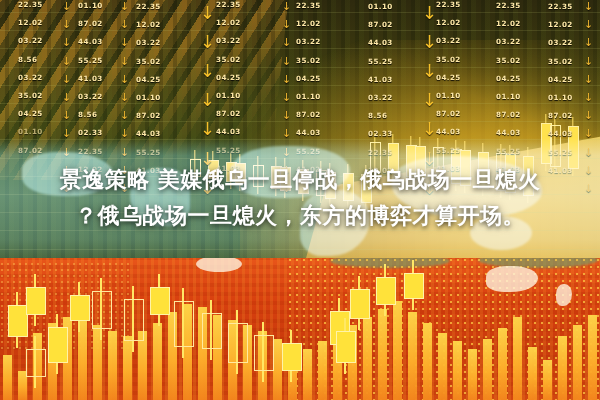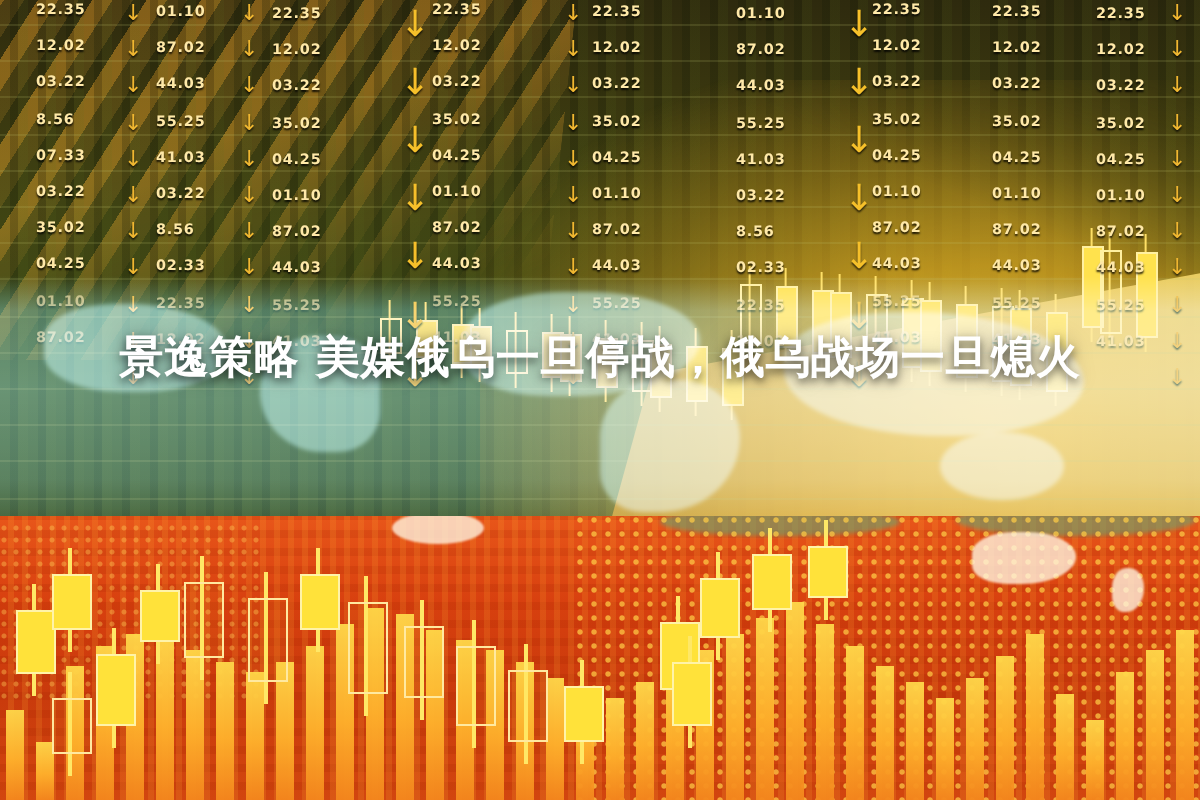--- a/index.html
+++ b/index.html
@@ -260,21 +260,20 @@
           <span class="wick" style="top:0;height:59px"></span>
           <span class="body" style="top:9px;height:41px"></span>
         </div>
       </div>
     <div id="topNums">
         <div class="numcol" style="left: 18px; top: -4px;">
           <div class="n" style="opacity: 1;">22.35</div>
           <div class="n" style="opacity: 1;">12.02</div>
           <div class="n" style="opacity: 1;">03.22</div>
           <div class="n" style="opacity: 1;">8.56</div>
-          <div class="n" style="opacity: 1;">07.33</div>
           <div class="n" style="opacity: 1;">03.22</div>
           <div class="n" style="opacity: 1;">35.02</div>
           <div class="n" style="opacity: 1;">04.25</div>
           <div class="n" style="opacity: 0.62;">01.10</div>
           <div class="n" style="opacity: 0.62;">87.02</div>
         </div>
         <div class="numcol" style="left: 78px; top: -3px;">
           <div class="n" style="opacity: 1;">01.10</div>
           <div class="n" style="opacity: 1;">87.02</div>
           <div class="n" style="opacity: 1;">44.03</div>
@@ -447,20 +446,21 @@
     <div class="continent" style="left:22px;top:14px;width:92px;height:44px;border-radius:42% 58% 50% 46%;"></div>
     <div class="continent" style="left:130px;top:30px;width:60px;height:58px;border-radius:55% 45% 40% 60%;"></div>
     <div class="continent" style="left:232px;top:8px;width:118px;height:52px;border-radius:48% 52% 60% 40%;"></div>
     <div class="continent" style="left:300px;top:52px;width:70px;height:66px;border-radius:50% 50% 65% 35%;"></div>
     <div class="continent" style="left:392px;top:18px;width:150px;height:62px;border-radius:40% 60% 45% 55%;"></div>
     <div class="continent" style="left:470px;top:78px;width:62px;height:34px;border-radius:50%;"></div>
   </div>
 
   <div id="headline">
     <span class="ln">景逸策略 美媒俄乌一旦停战，俄乌战场一旦熄火</span>
+    <span class="ln">？俄乌战场一旦熄火，东方的博弈才算开场。</span>
   </div>
 
   <div id="botHalf">
     <div id="botTexture"></div>
     <div class="greenblob" style="left:330px;top:-4px;width:120px;height:14px;border-radius:50%;"></div>
     <div class="greenblob" style="left:478px;top:-6px;width:120px;height:16px;border-radius:50%;"></div>
     <div id="dotField"></div>
     <div id="dotField2"></div>
     <div class="mapblob" style="left:486px;top:8px;width:52px;height:26px;border-radius:46% 54% 60% 40%;"></div>
     <div class="mapblob" style="left:556px;top:26px;width:16px;height:22px;border-radius:50% 50% 60% 40%;"></div>

